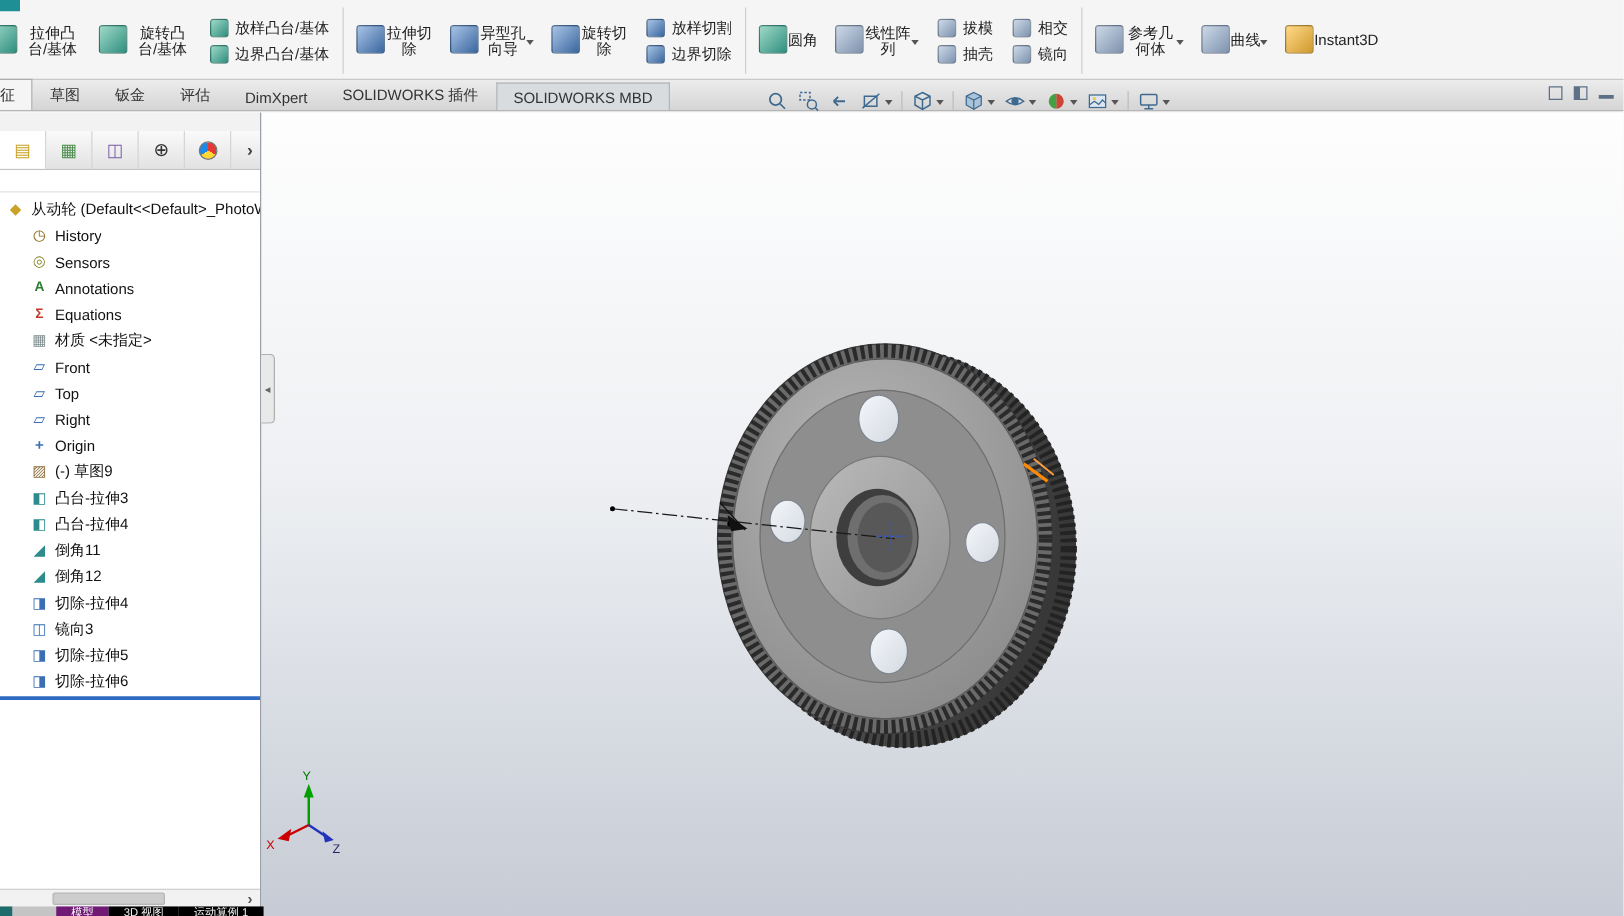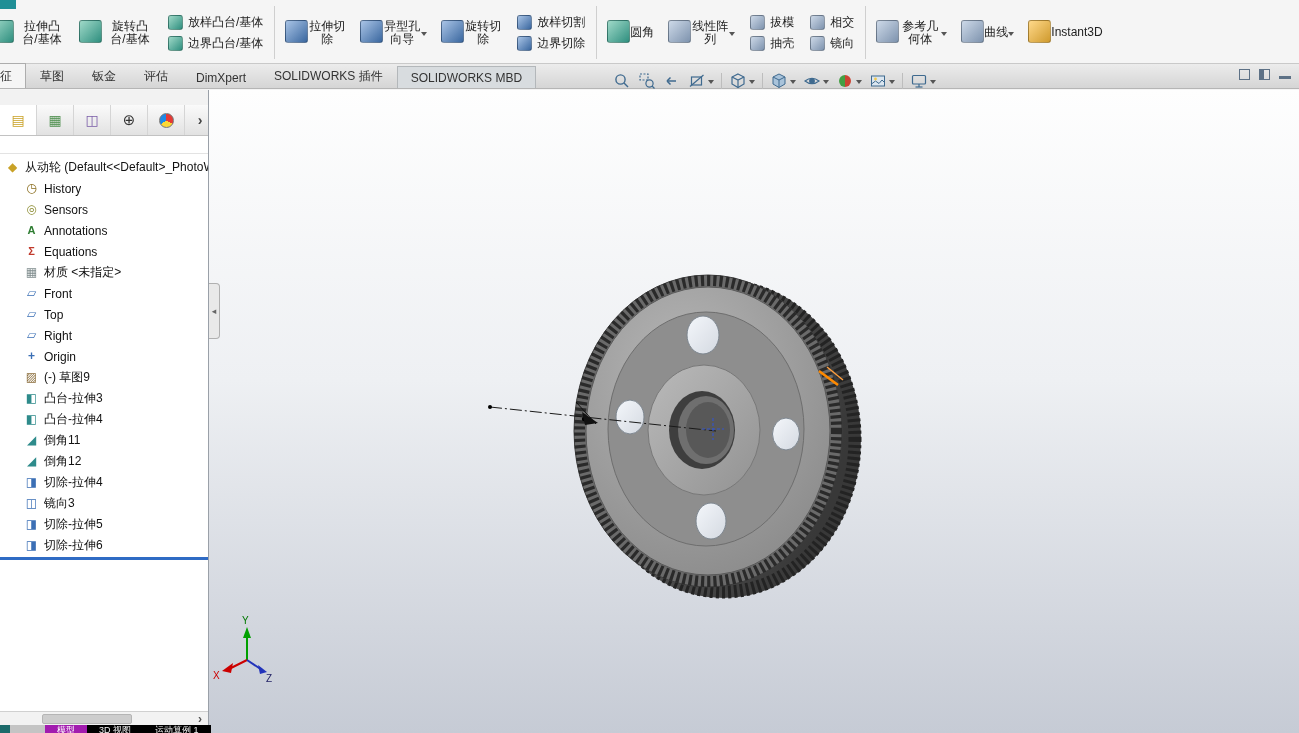--- a/index.html
+++ b/index.html
@@ -88,21 +88,21 @@
   #hscroll-right{position:absolute;right:1px;top:0;width:14px;height:14px;color:#555;text-align:center}
   #hscroll-right::before{content:"›";font-weight:bold}
   #flyout-handle{position:absolute;top:283px;left:209px;width:11px;height:56px;background:#e9e9e9;border:1px solid #b0b0b0;border-left:none;border-radius:0 4px 4px 0;display:flex;align-items:center;justify-content:center;color:#666}
   #flyout-handle::before{content:"◂";font-size:9px}
 
   
   #status-strip{position:absolute;left:0;bottom:0;height:8px;display:flex;overflow:hidden;align-items:stretch}
   #status-corner{width:10px;background:#1d6b6b;flex:none}
   #status-gap{width:35px;background:#c4c4c4;flex:none}
   .stab{padding:0 12px;font-size:9px;line-height:10px;color:#fff;white-space:nowrap}
-  .stab.active{background:#a21caf}
+  .stab.active{background:#701a75}
   .stab.idle{background:#000000;color:#f2f2f2}
 </style>
 </head>
 <body>
 
 <div id="app">
 
   <div id="ribbon">
     <div class="rb wide clipL">
       <span class="ricon lg boss"></span>

